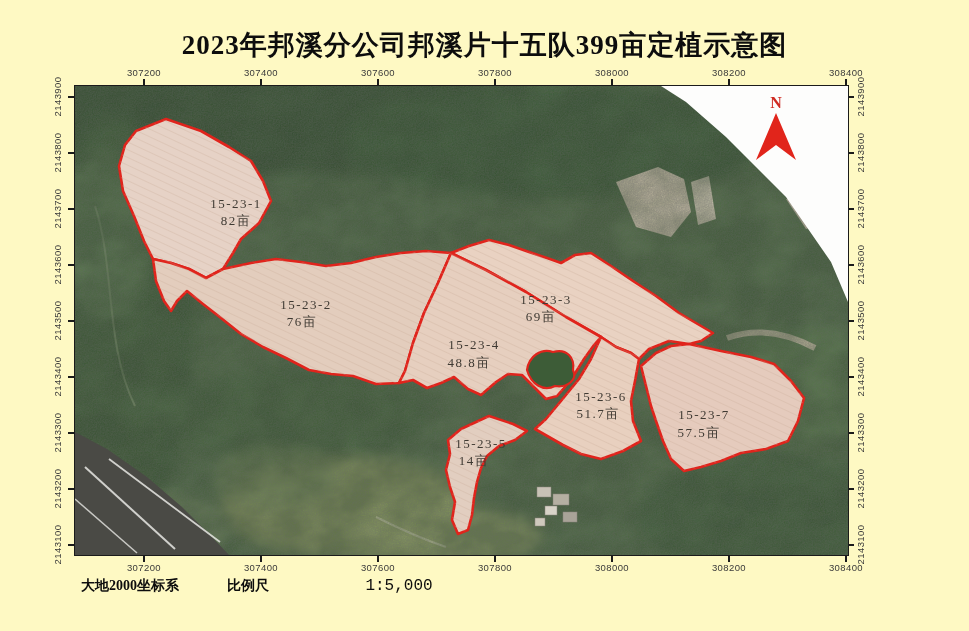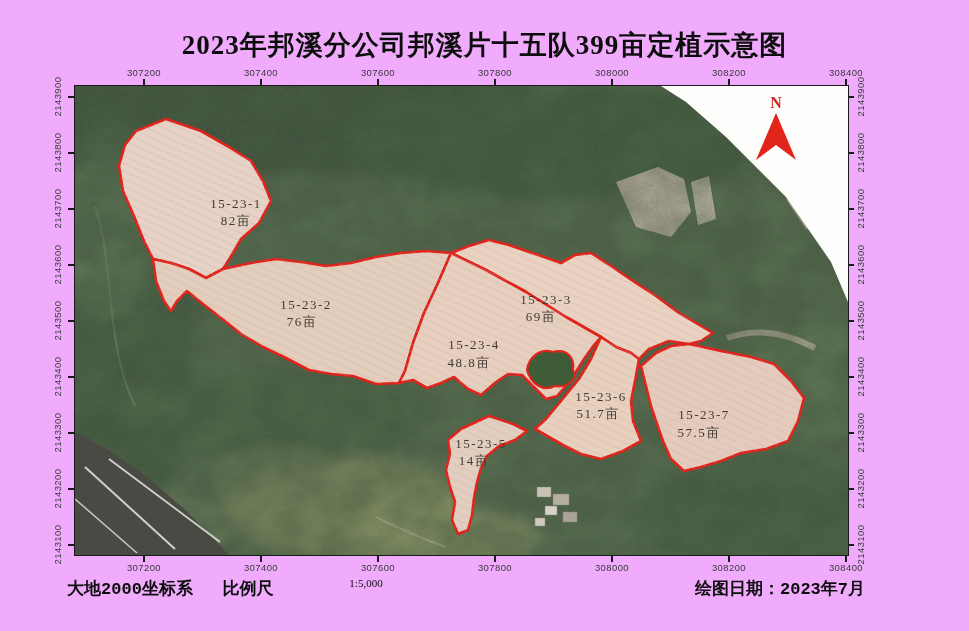--- a/index.html
+++ b/index.html
@@ -1,30 +1,30 @@
 <!DOCTYPE html>
 <html><head>
 <meta charset="utf-8">
 <style>
   html,body{margin:0;padding:0;background:#fff;font-family:"Liberation Sans",sans-serif;}
-  .page{position:relative;width:969px;height:631px;background:#f0abfc;overflow:hidden;}
+  .page{position:relative;width:969px;height:631px;background:#fef9c3;overflow:hidden;}
   .title{position:absolute;top:27px;left:0;width:100%;text-align:center;
          font-family:"Liberation Serif",serif;font-weight:bold;font-size:27px;
          color:#0d0d0d;letter-spacing:1px;}
   .frame{position:absolute;left:74px;top:85px;width:773px;height:469px;
          border:1.6px solid #1b1b1b;background:#55714b;}
   .frame svg{position:absolute;left:0;top:0;width:100%;height:100%;display:block;}
   .xtick{position:absolute;width:1.6px;height:6px;background:#1b1b1b;}
   .ytick{position:absolute;width:6px;height:1.6px;background:#1b1b1b;}
   .xlab{position:absolute;width:56px;text-align:center;font-size:9.5px;color:#3a3a3a;letter-spacing:.4px;}
   .ylab{position:absolute;width:56px;height:11px;line-height:11px;text-align:center;
         font-size:9.5px;color:#3a3a3a;transform:rotate(-90deg);letter-spacing:.4px;}
   .footer-item{position:absolute;top:577px;transform:translateX(-50%);
-        font-family:Liberation Mono, monospace;font-weight:bold;font-size:17px;color:#0d0d0d;white-space:nowrap;}
-  .footer-num{font-family:Liberation Serif, serif;font-weight:normal;font-size:11px;}
+        font-family:Liberation Serif, serif;font-weight:bold;font-size:14px;color:#0d0d0d;white-space:nowrap;}
+  .footer-num{font-family:Liberation Mono, monospace;font-weight:normal;font-size:16px;margin-left:33px;}
   .parcel-label{font-family:"Liberation Serif",serif;font-size:13px;fill:#3f3a33;letter-spacing:1.5px;}
 </style>
 </head>
 <body>
 
 <div class="page">
 
   <div class="title">2023年邦溪分公司邦溪片十五队399亩定植示意图</div>
 
   <div class="frame">
@@ -210,15 +210,14 @@
   <div class="ylab" style="left:832px;top:259px">2143600</div>
   <div class="ylab" style="left:832px;top:315px">2143500</div>
   <div class="ylab" style="left:832px;top:371px">2143400</div>
   <div class="ylab" style="left:832px;top:427px">2143300</div>
   <div class="ylab" style="left:832px;top:483px">2143200</div>
   <div class="ylab" style="left:832px;top:539px">2143100</div>
 
   <div class="footer-item" style="left:130px">大地2000坐标系</div>
   <div class="footer-item" style="left:248px">比例尺</div>
   <div class="footer-item footer-num" style="left:366px">1:5,000</div>
-  <div class="footer-item" style="left:780px">绘图日期：2023年7月</div>
 
 </div>
 
 </body></html>

